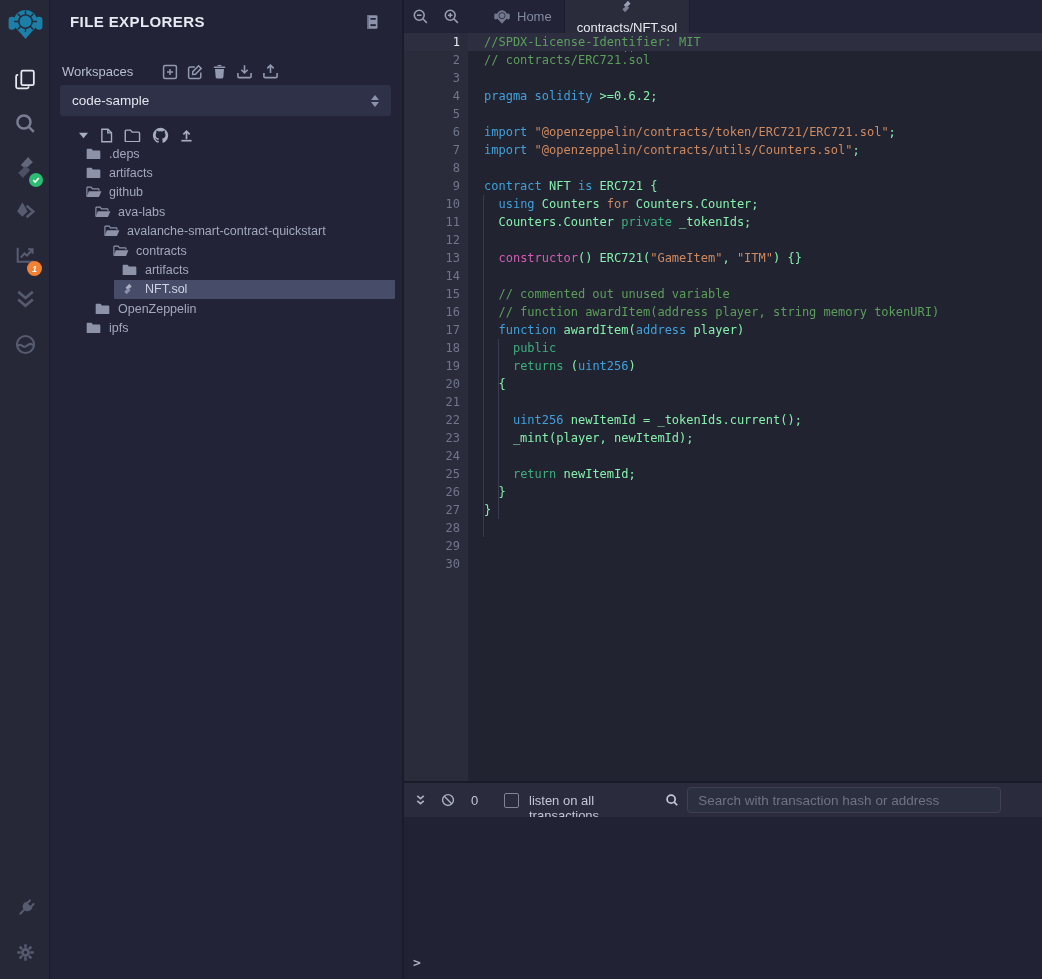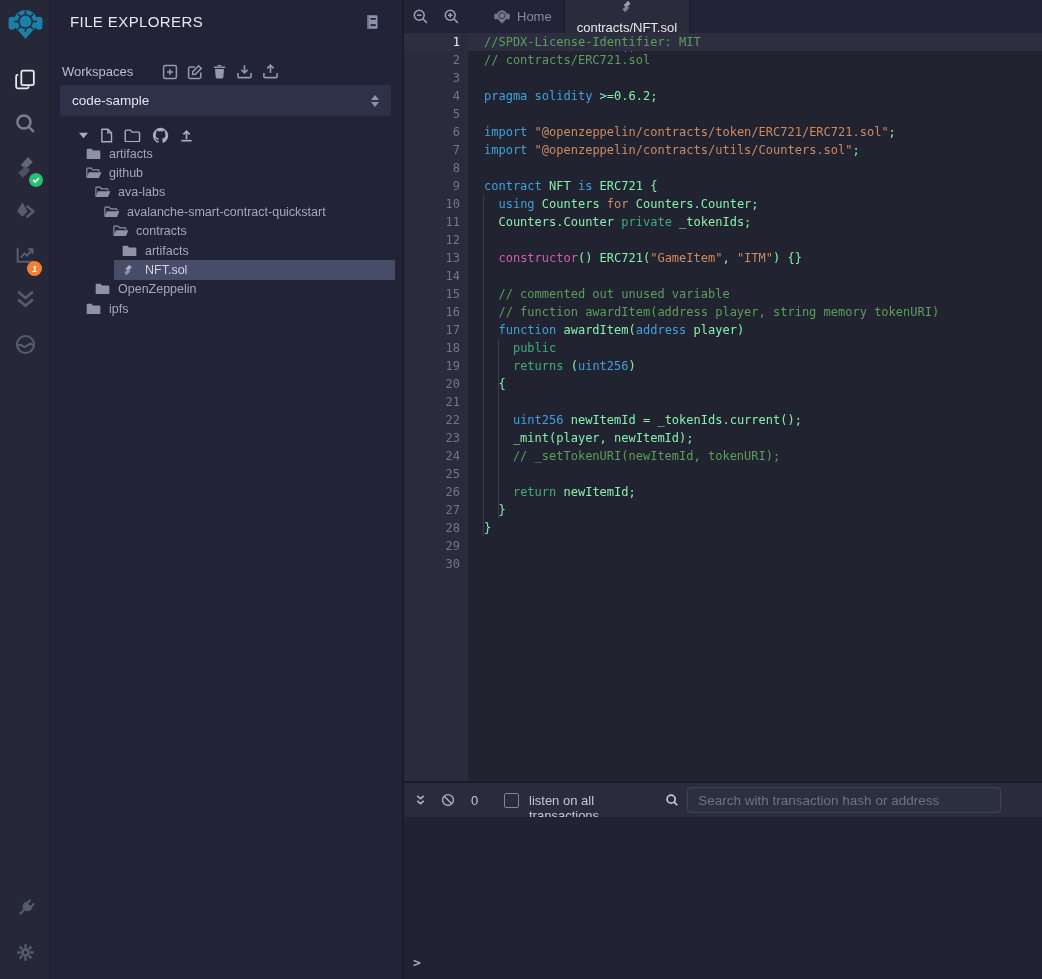--- a/index.html
+++ b/index.html
@@ -9,21 +9,21 @@
 
   
   .rail { position:absolute; left:0; top:0; width:50px; height:979px; background:#262838; border-right:1px solid #1c1d2b; }
   .rail-item { position:absolute; left:0; width:50px; height:36px; display:flex; align-items:center; justify-content:center; cursor:pointer; }
   .badge { position:absolute; border-radius:50%; color:#fff; display:flex; align-items:center; justify-content:center; font-size:9px; font-style:italic; font-weight:bold; }
   .badge.green { background:#2bbd72; width:14px; height:14px; }
   .badge.orange { background:#f58031; width:15px; height:15px; }
 
   
   .sidepanel { position:absolute; left:50px; top:0; width:352px; height:979px; background:#222337; }
-  .panel-title { position:absolute; left:20px; top:13px; font-size:15px; font-weight:400; letter-spacing:.4px; color:#e6e9f0; }
+  .panel-title { position:absolute; left:20px; top:13px; font-size:15px; font-weight:700; letter-spacing:.4px; color:#e6e9f0; }
   .book-btn { position:absolute; right:22px; top:14px; cursor:pointer; }
   .ws-row { position:absolute; left:12px; top:63px; display:flex; align-items:center; }
   .ws-label { font-size:13px; color:#b9bed0; margin-right:29px; }
   .ws-row .icon-btn { margin-right:9px; cursor:pointer; }
   .ws-select { position:absolute; left:10px; top:85px; width:331px; height:31px; background:#2e3147; border-radius:3px;
     display:flex; align-items:center; padding:0 12px; cursor:pointer; }
   .ws-select .val { font-size:13.5px; font-weight:500; color:#e2e5ee; flex:1; }
   .sort-arrows { display:flex; flex-direction:column; gap:2px; }
   .sort-arrows i { width:0; height:0; border-left:4px solid transparent; border-right:4px solid transparent; display:block; }
   .sort-arrows .up { border-bottom:5px solid #8d93ab; }
@@ -273,20 +273,28 @@
       <svg viewBox="0 0 14 14" width="13" height="13">
         <g stroke="#a8adc0" stroke-width="1.8" fill="none">
           <path d="M7 11 V3 M3.6 5.8 7 2.4 10.4 5.8"></path>
           <path d="M1.5 12.6 h11"></path>
         </g>
       </svg>
     </span>
   </div>
 
   <div class="file-tree">
+      <div class="tree-row" style="margin-left: 28px;">
+        <span class="tree-ico">
+          <svg viewBox="0 0 16 13" width="15" height="12">
+            <path fill="#8d92a8" d="M.6 12 V1.8 A1 1 0 0 1 1.6 .8 h4.2 L7.4 2.8 H14.4 a1 1 0 0 1 1 1 V11 a1 1 0 0 1 -1 1 z"></path>
+          </svg>
+        </span>
+        <span class="tree-label">.deps</span>
+      </div>
       <div class="tree-row" style="margin-left: 28px;">
         <span class="tree-ico">
           <svg viewBox="0 0 16 13" width="15" height="12">
             <path fill="#8d92a8" d="M.6 12 V1.8 A1 1 0 0 1 1.6 .8 h4.2 L7.4 2.8 H14.4 a1 1 0 0 1 1 1 V11 a1 1 0 0 1 -1 1 z"></path>
           </svg>
         </span>
         <span class="tree-label">artifacts</span>
       </div>
       <div class="tree-row" style="margin-left: 28px;">
         <span class="tree-ico">
@@ -463,21 +471,20 @@
         <div class="code-line"></div>
         <div class="code-line"><span class="tk-com">  // commented out unused variable</span></div>
         <div class="code-line"><span class="tk-com">  // function awardItem(address player, string memory tokenURI)</span></div>
         <div class="code-line"><span class="tk-txt">  </span><span class="tk-kw">function</span><span class="tk-txt"> awardItem(</span><span class="tk-kw">address</span><span class="tk-txt"> player)</span></div>
         <div class="code-line"><span class="tk-txt">    </span><span class="tk-grn">public</span></div>
         <div class="code-line"><span class="tk-txt">    </span><span class="tk-grn">returns</span><span class="tk-txt"> (</span><span class="tk-kw">uint256</span><span class="tk-txt">)</span></div>
         <div class="code-line"><span class="tk-txt">  {</span></div>
         <div class="code-line"></div>
         <div class="code-line"><span class="tk-txt">    </span><span class="tk-kw">uint256</span><span class="tk-txt"> newItemId = _tokenIds.current();</span></div>
         <div class="code-line"><span class="tk-txt">    _mint(player, newItemId);</span></div>
-        <div class="code-line"><span class="tk-com">    // _setTokenURI(newItemId, tokenURI);</span></div>
         <div class="code-line"></div>
         <div class="code-line"><span class="tk-txt">    </span><span class="tk-grn">return</span><span class="tk-txt"> newItemId;</span></div>
         <div class="code-line"><span class="tk-txt">  }</span></div>
         <div class="code-line"><span class="tk-txt">}</span></div>
         <div class="code-line"></div>
       </div>
   </div>
 
   <div class="terminal">
     <div class="term-handle"></div>

